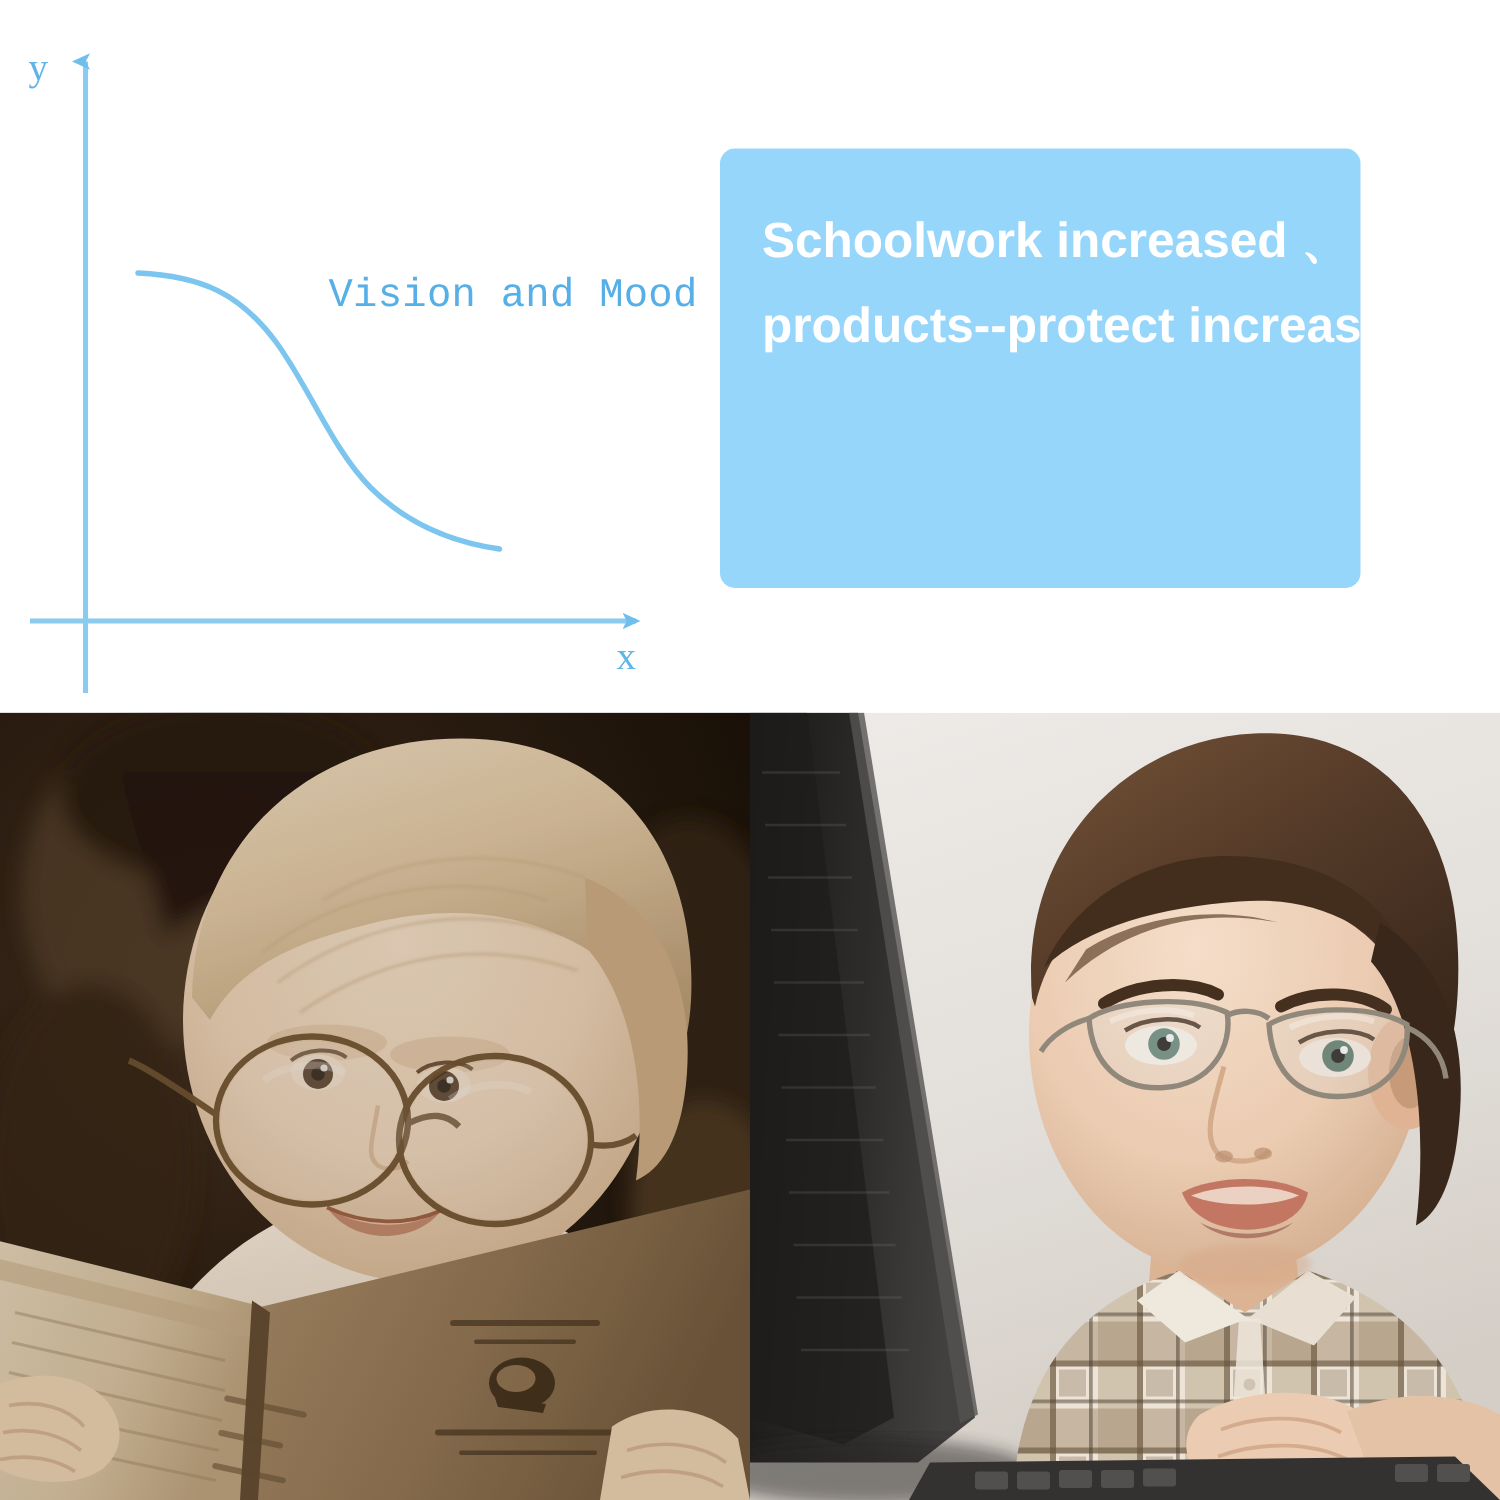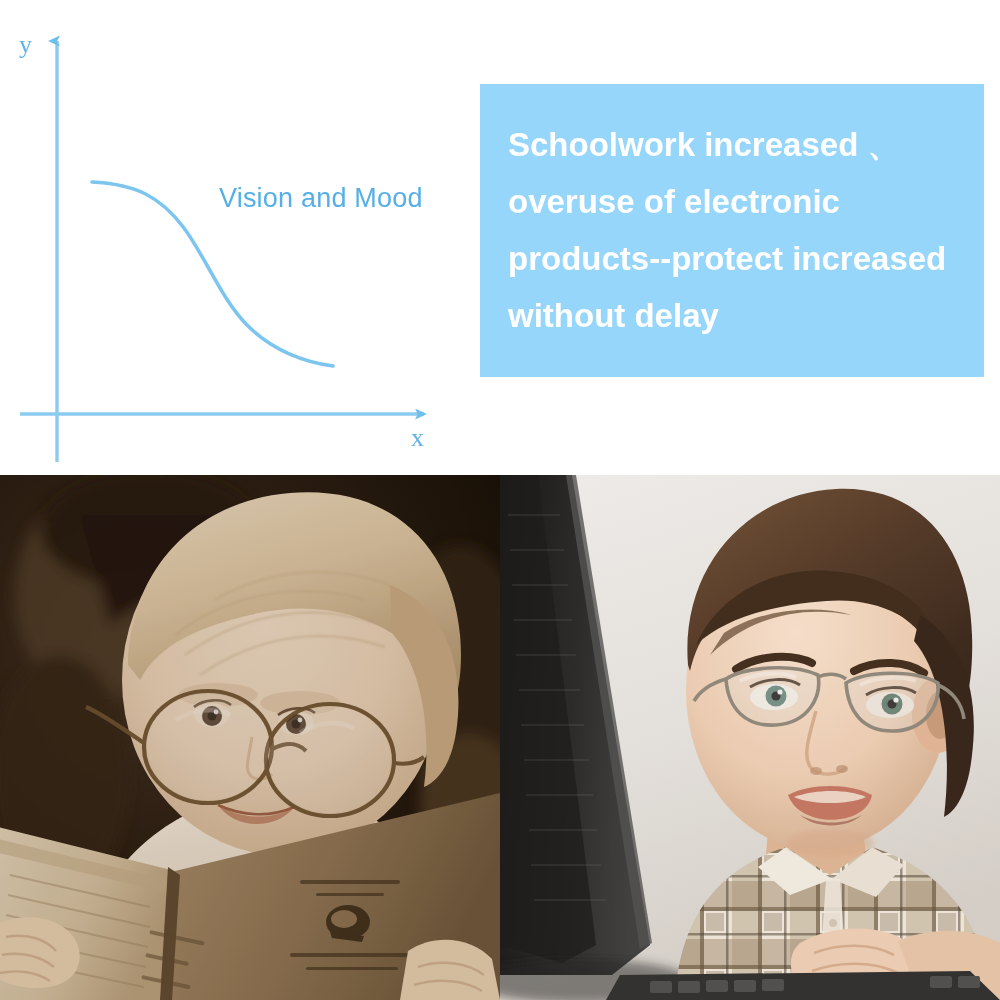--- a/index.html
+++ b/index.html
@@ -44,21 +44,21 @@
     height: 470px;
   }
   #chart-label-vision {
     position: absolute;
     left: 219px;
     top: 183px;
     font-size: 27px;
     letter-spacing: 0.2px;
     color: #56AFE6;
     white-space: nowrap;
-    font-family: Liberation Sans, sans-serif;
+    font-family: Liberation Mono, monospace;
   }
   #axis-label-y {
     position: absolute;
     left: 19px;
     top: 30px;
     font-size: 26px;
     color: #5FB4E8;
     font-family: "Liberation Serif", serif;
   }
   #axis-label-x {
@@ -67,26 +67,27 @@
     top: 423px;
     font-size: 26px;
     color: #5FB4E8;
     font-family: "Liberation Serif", serif;
   }
 
   
   #headline-panel {
     position: absolute;
     left: 480px;
-    top: 84px;
-    width: 504px;
+    top: 99px;
+    width: 427px;
     height: 293px;
     background: #97D6FB;
     box-sizing: border-box;
     padding: 32px 10px 0 28px;
+    border-radius: 10px;
   }
   .headline-line {
     color: #ffffff;
     font-size: 33px;
     font-weight: bold;
     line-height: 57px;
     white-space: nowrap;
     font-family: "Liberation Sans", sans-serif;
   }
 
@@ -134,23 +135,21 @@
                  C 274,352 305,362 333,366" fill="none" stroke="#7CC5EF" stroke-width="3.6" stroke-linecap="round"></path>
       </svg>
 
       <div id="axis-label-y">y</div>
       <div id="axis-label-x">x</div>
       <div id="chart-label-vision">Vision and Mood</div>
     </div>
 
     <div id="headline-panel">
       <div class="headline-line">Schoolwork increased 、</div>
-      <div class="headline-line">overuse of electronic</div>
       <div class="headline-line">products--protect increased</div>
-      <div class="headline-line">without delay</div>
     </div>
   </div>
 
   <div id="photo-strip">
 
     <div class="photo">
       <svg width="500" height="525" viewBox="0 0 500 525">
         <defs>
           <radialGradient id="bgDark" cx="28%" cy="35%" r="85%">
             <stop offset="0%" stop-color="#3c2f23"></stop>

